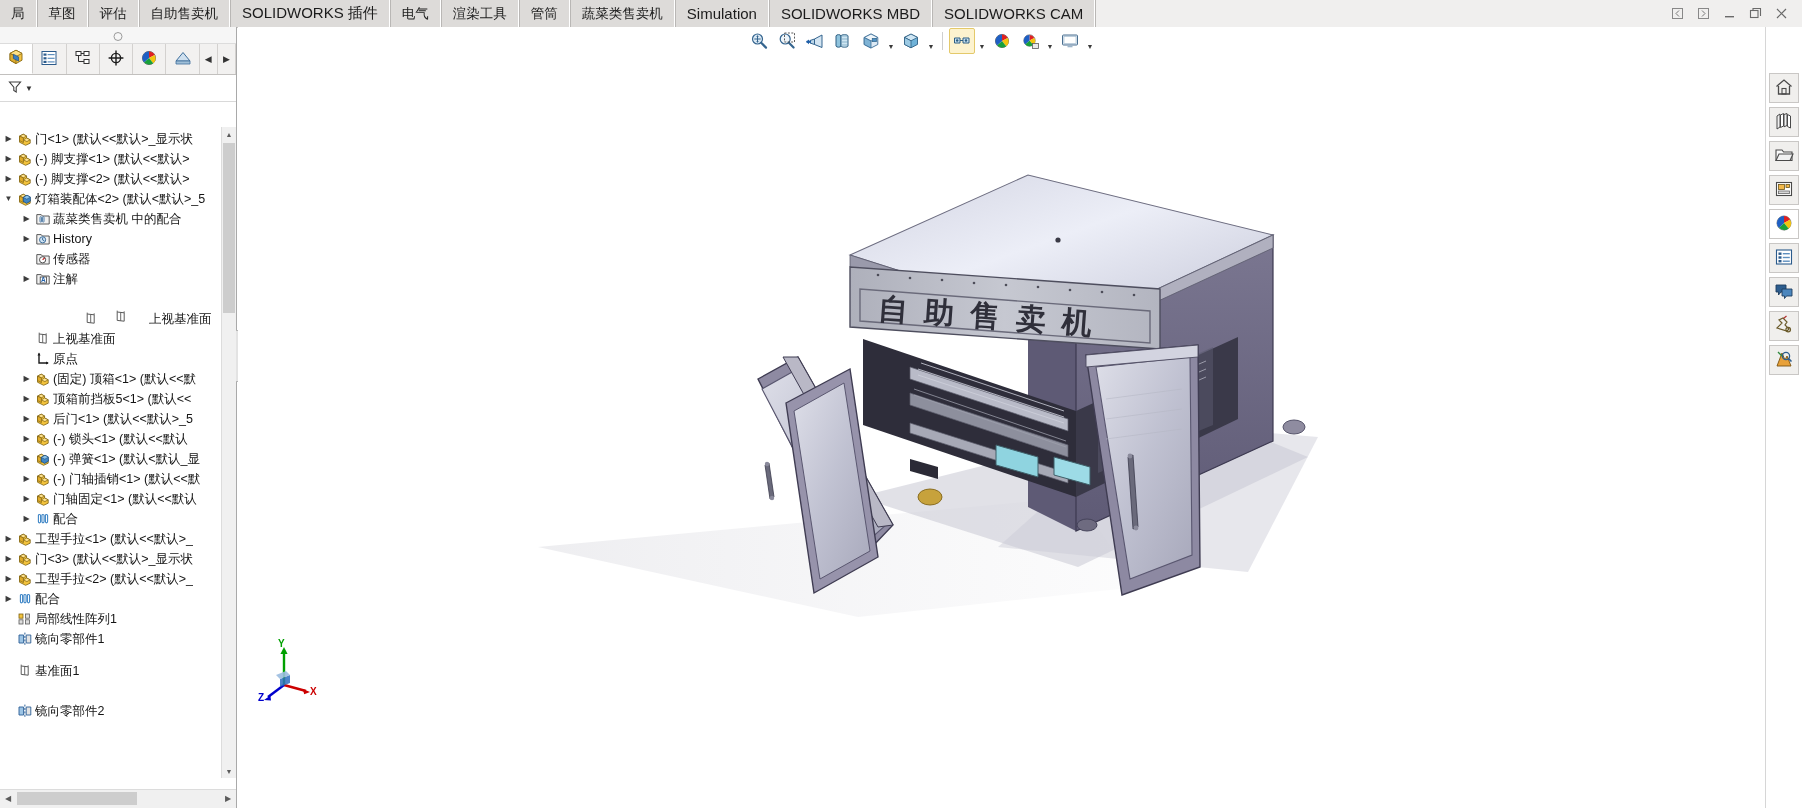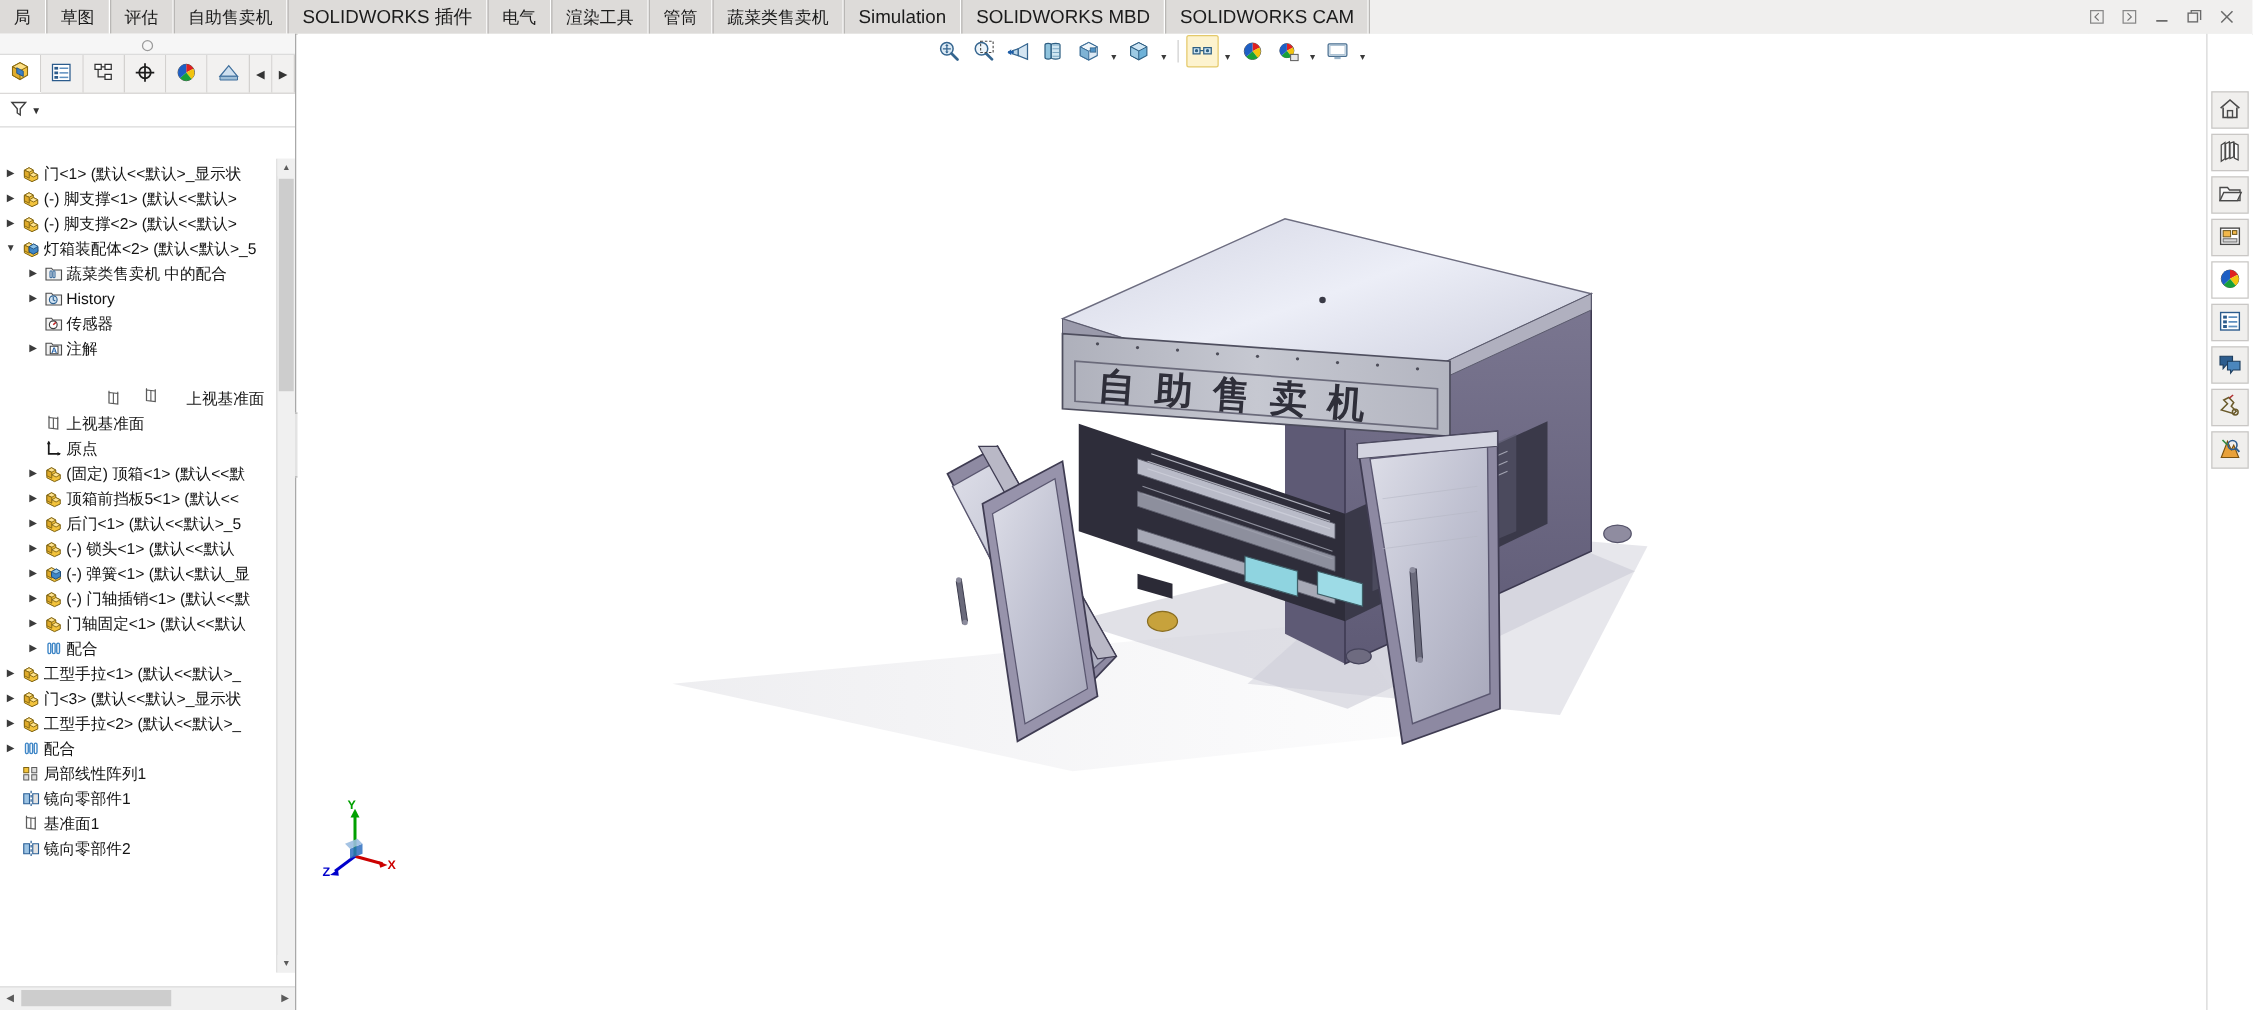--- a/index.html
+++ b/index.html
@@ -609,32 +609,32 @@
               <span class="arrow empty">▶</span>
               <span class="ico">
                 <svg width="16" height="16" viewBox="0 0 16 16">
                   <path d="M7.9 1.6 V14.4" stroke="#2a5f96" stroke-width="1" stroke-dasharray="2 1.4"></path>
                   <path d="M2 4 H6.6 V12 H2 Z" fill="#9dc4e4" stroke="#2a5f96" stroke-width="0.9"></path>
                   <path d="M9.2 4 H13.8 V12 H9.2 Z" fill="#e4e4e4" stroke="#2a5f96" stroke-width="0.9"></path>
                 </svg>
               </span>
               <span class="lbl">镜向零部件1</span>
             </div>
-            <div class="node" style="padding-left: 2px;">
+            <div class="node" style="padding-left: 2px; margin-top: 12px;">
               <span class="arrow empty">▶</span>
               <span class="ico">
                 <svg width="16" height="16" viewBox="0 0 16 16">
                   <path d="M4.2 3 L11.2 3.8 L11.2 12.2 L4.2 11.4 Z" fill="none" stroke="#5a5a5a" stroke-width="1"></path>
                   <path d="M7.7 3.4 L7.7 11.8" stroke="#5a5a5a" stroke-width="0.9"></path>
                   <path d="M4.2 3 L4.2 1.6 M11.2 3.8 L11.2 2.3" stroke="#5a5a5a" stroke-width="0.9"></path>
                 </svg>
               </span>
               <span class="lbl">基准面1</span>
             </div>
-            <div class="node" style="padding-left: 2px;">
+            <div class="node" style="padding-left: 2px; margin-top: 20px;">
               <span class="arrow empty">▶</span>
               <span class="ico">
                 <svg width="16" height="16" viewBox="0 0 16 16">
                   <path d="M7.9 1.6 V14.4" stroke="#2a5f96" stroke-width="1" stroke-dasharray="2 1.4"></path>
                   <path d="M2 4 H6.6 V12 H2 Z" fill="#9dc4e4" stroke="#2a5f96" stroke-width="0.9"></path>
                   <path d="M9.2 4 H13.8 V12 H9.2 Z" fill="#e4e4e4" stroke="#2a5f96" stroke-width="0.9"></path>
                 </svg>
               </span>
               <span class="lbl">镜向零部件2</span>
             </div>

